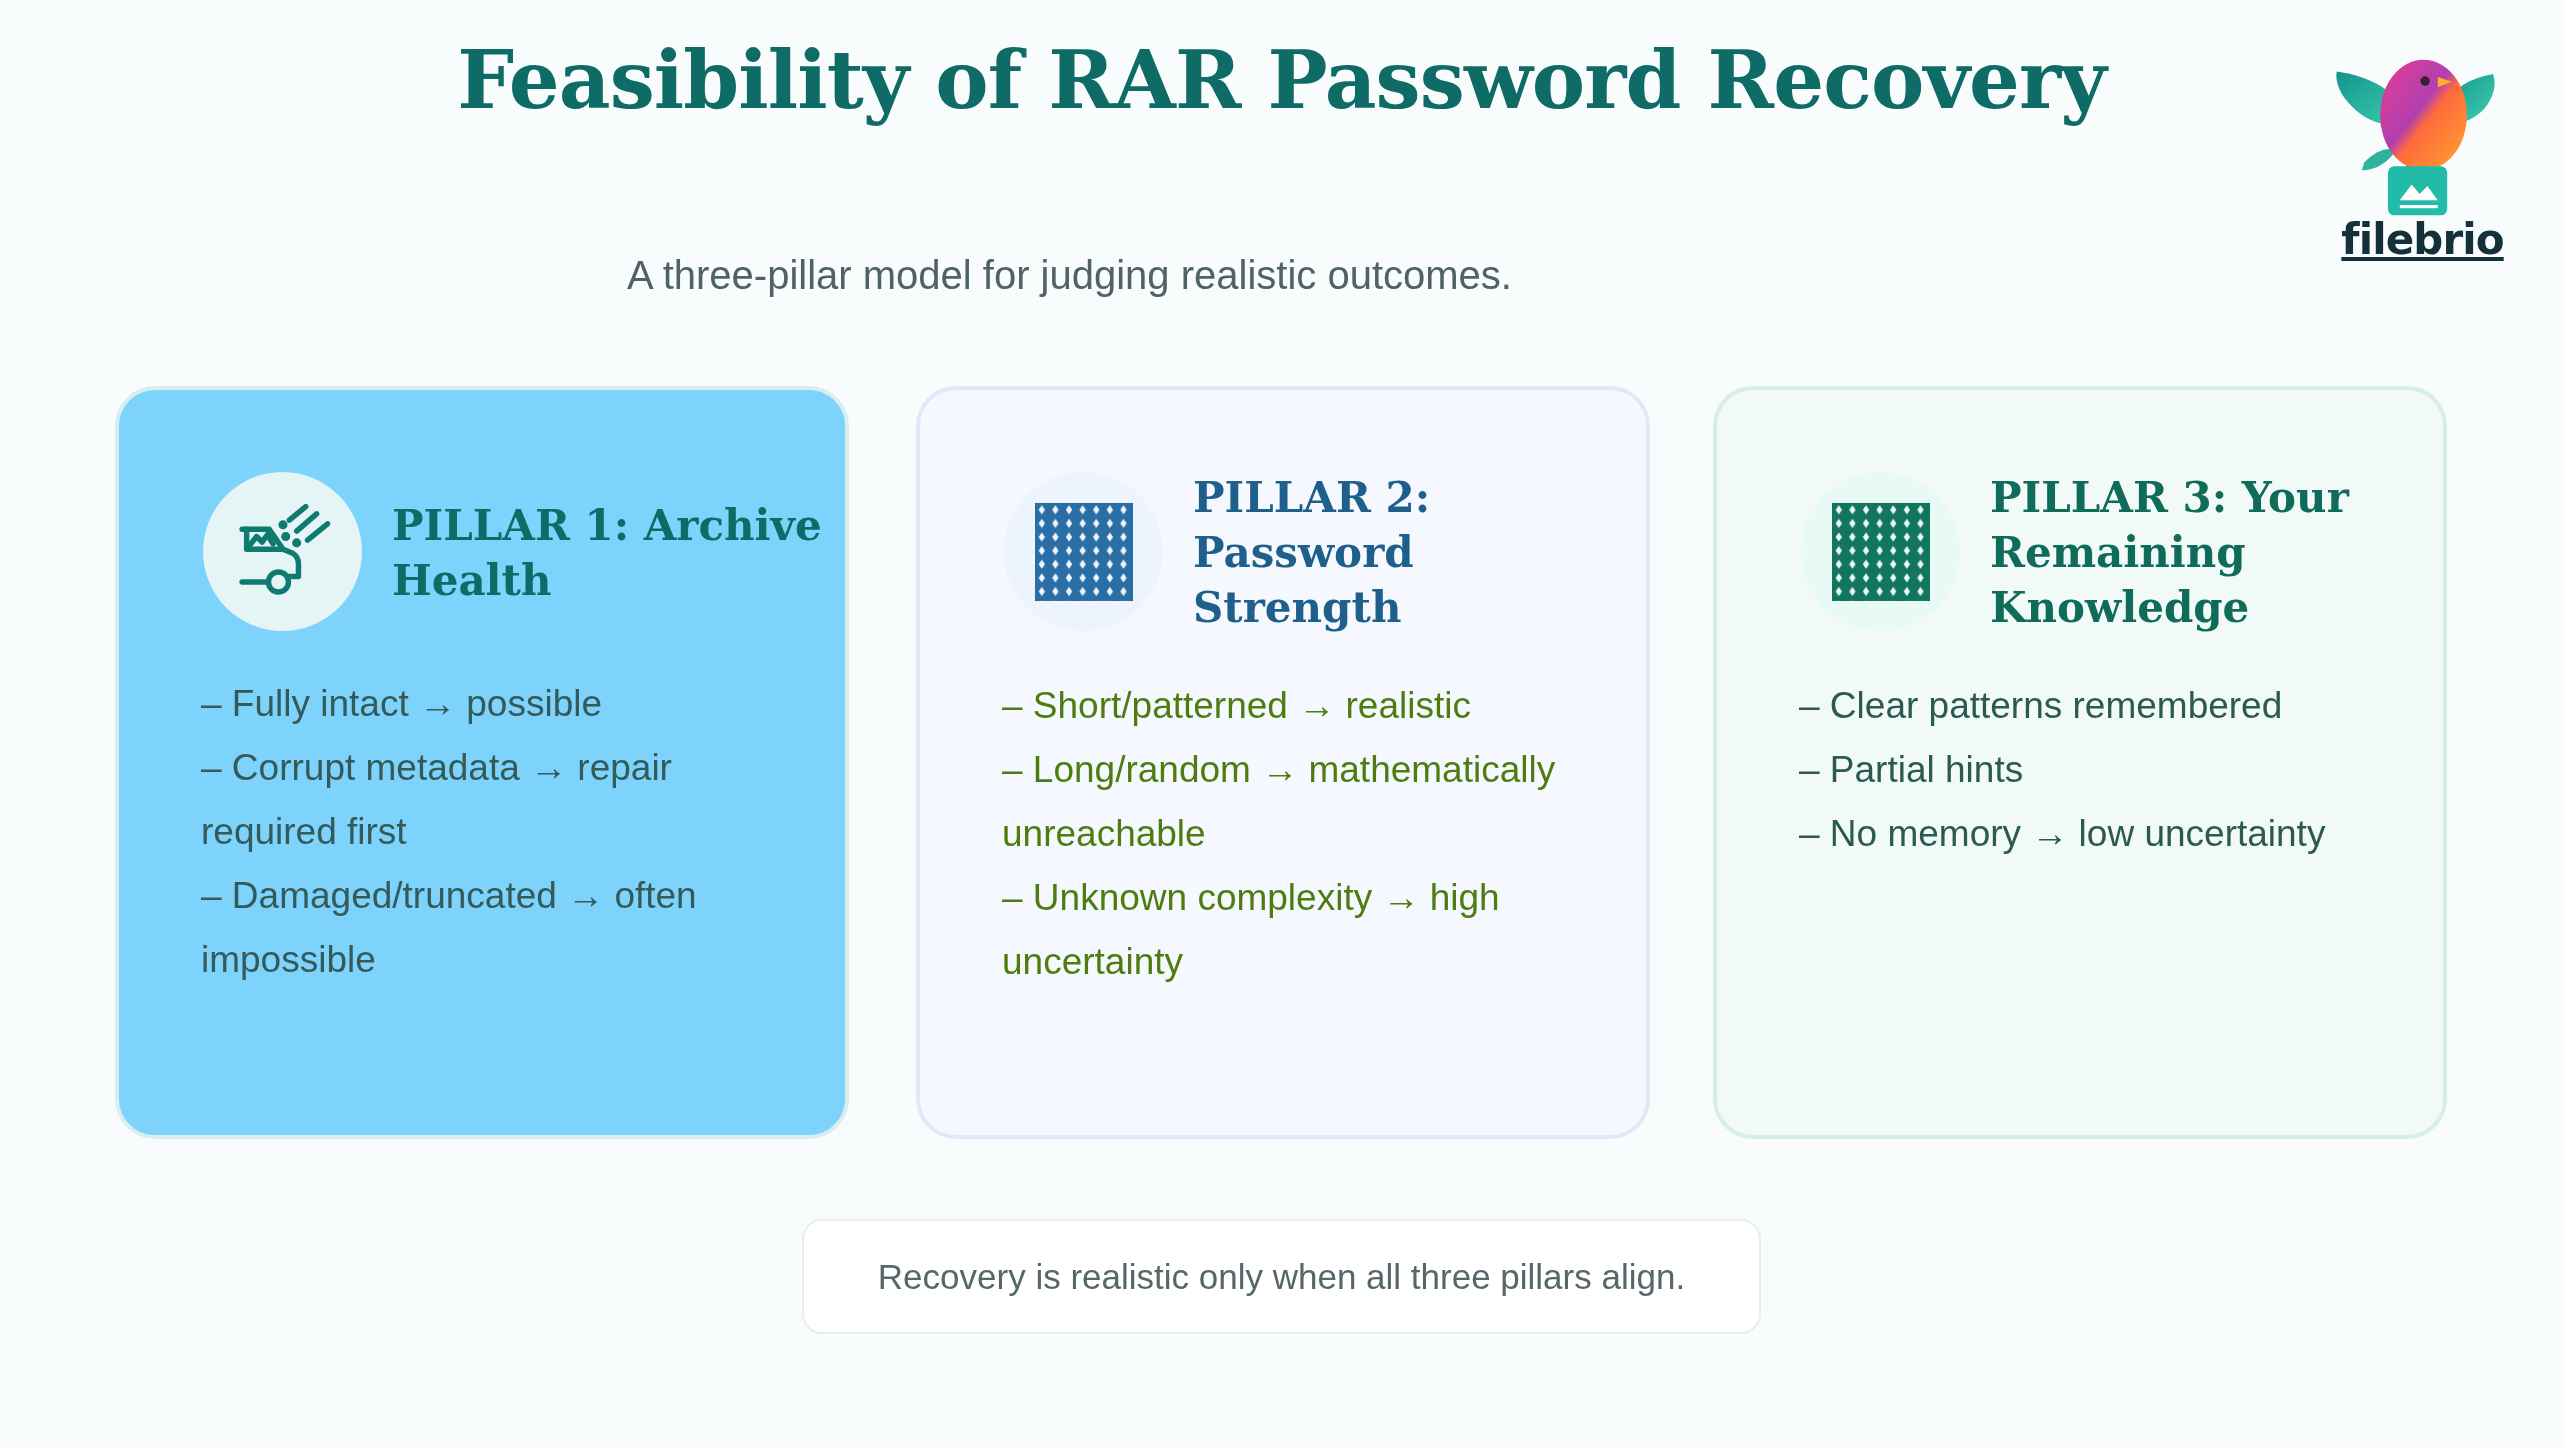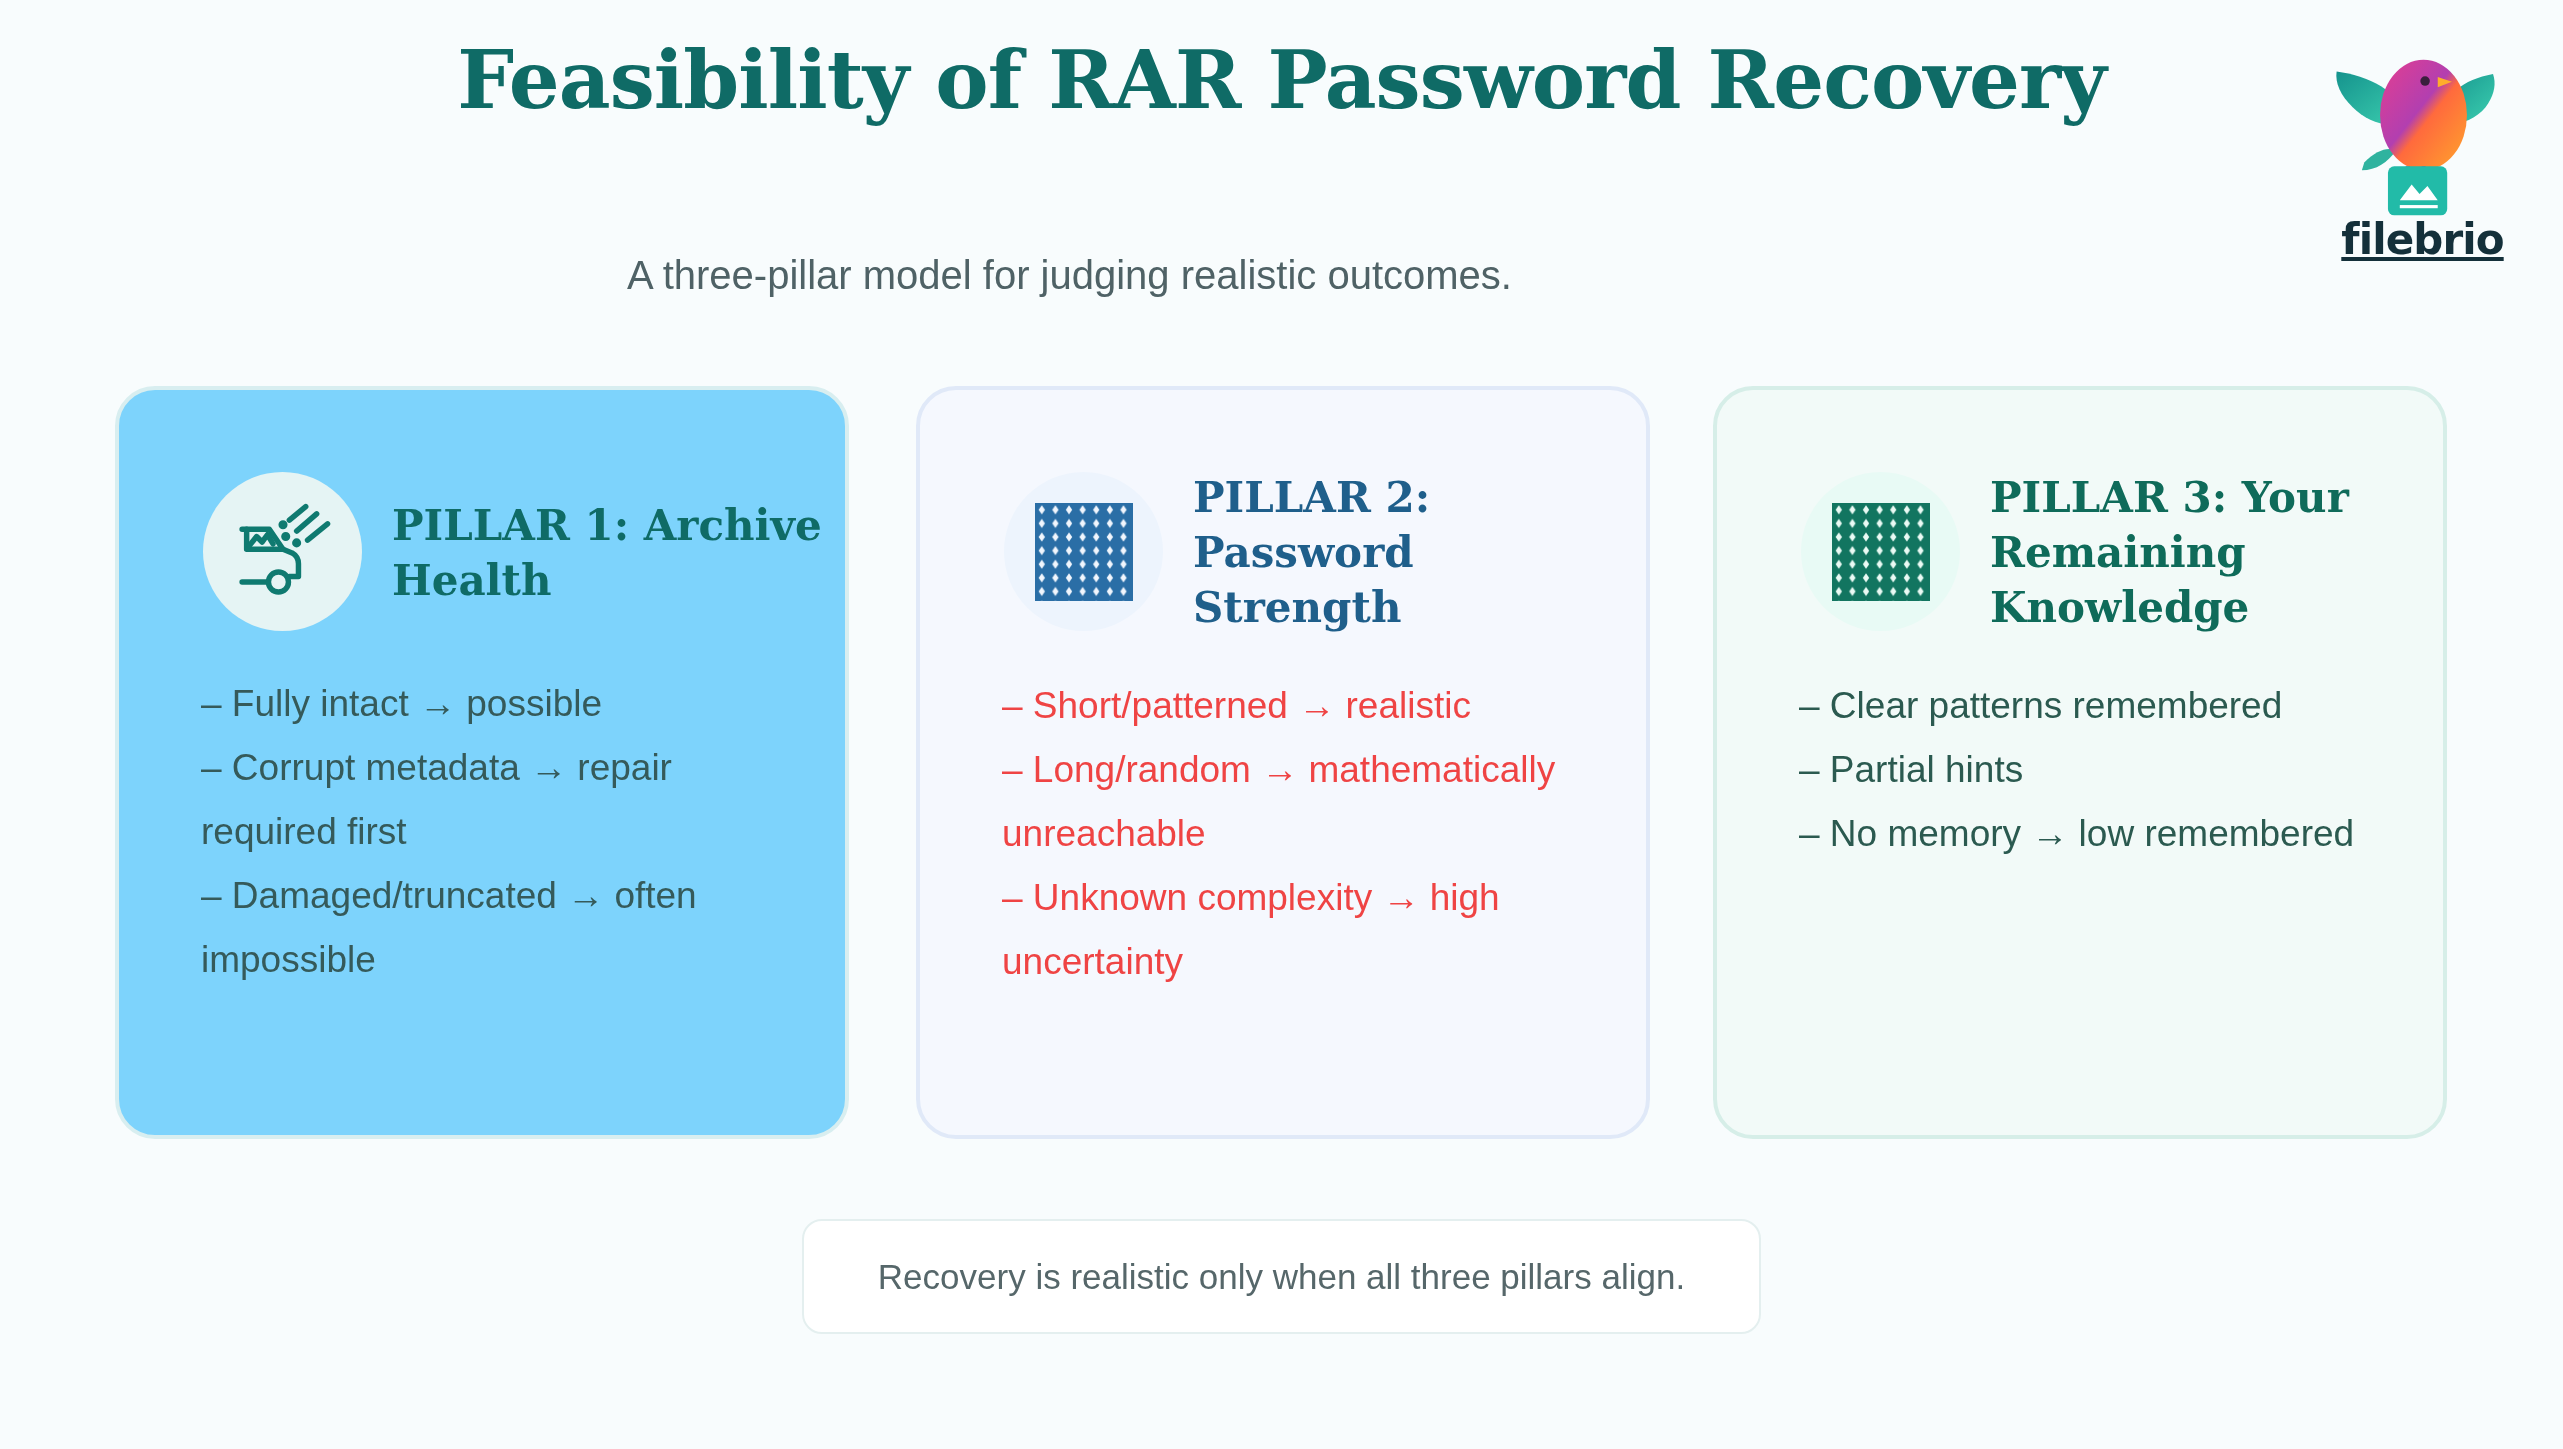--- a/index.html
+++ b/index.html
@@ -53,21 +53,21 @@
     }
     .card-1 .card-title { color: #0f6b66; top: 108px; }
     .card-2 .card-title { color: #1f5f8b; top: 80px; }
     .card-3 .card-title { color: #0f6b5a; top: 80px; }
     .points {
       position: absolute; left: 82px; top: 282px; width: 592px;
       list-style: none;
       font-size: 37px; line-height: 64px;
     }
     .card-1 .points { color: #355a5a; }
-    .card-2 .points { color: #ef4444; top: 284px; }
+    .card-2 .points { color: #4d7c0f; top: 284px; }
     .card-3 .points { color: #2b5a50; top: 284px; }
     .footer-box {
       position: absolute; left: 802px; top: 1219px; width: 959px; height: 115px;
       background: #ffffff; border: 2.7px solid #e4efef; border-radius: 20px;
       display: flex; align-items: center; justify-content: center;
       font-size: 35px; color: #56676a;
     }
   </style>
 </head>
 <body>
@@ -155,20 +155,20 @@
           <path d="M7.5 2.5 L11 7.5 L7.5 12.5 L4 7.5Z" fill="#eafaf4"></path>
         </pattern>
       </defs>
       <rect width="108" height="108" fill="url(#lat3)"></rect>
     </svg>
   </div>
   <div class="card-title">PILLAR 3: Your Remaining Knowledge</div>
   <ul class="points">
     <li>– Clear patterns remembered</li>
     <li>– Partial hints</li>
-    <li>– No memory → low remembered</li>
+    <li>– No memory → low uncertainty</li>
   </ul>
 </div>
 
 <div class="footer-box">
   <span>Recovery is realistic only when all three pillars align.</span>
 </div>
 
 
 </body></html>

